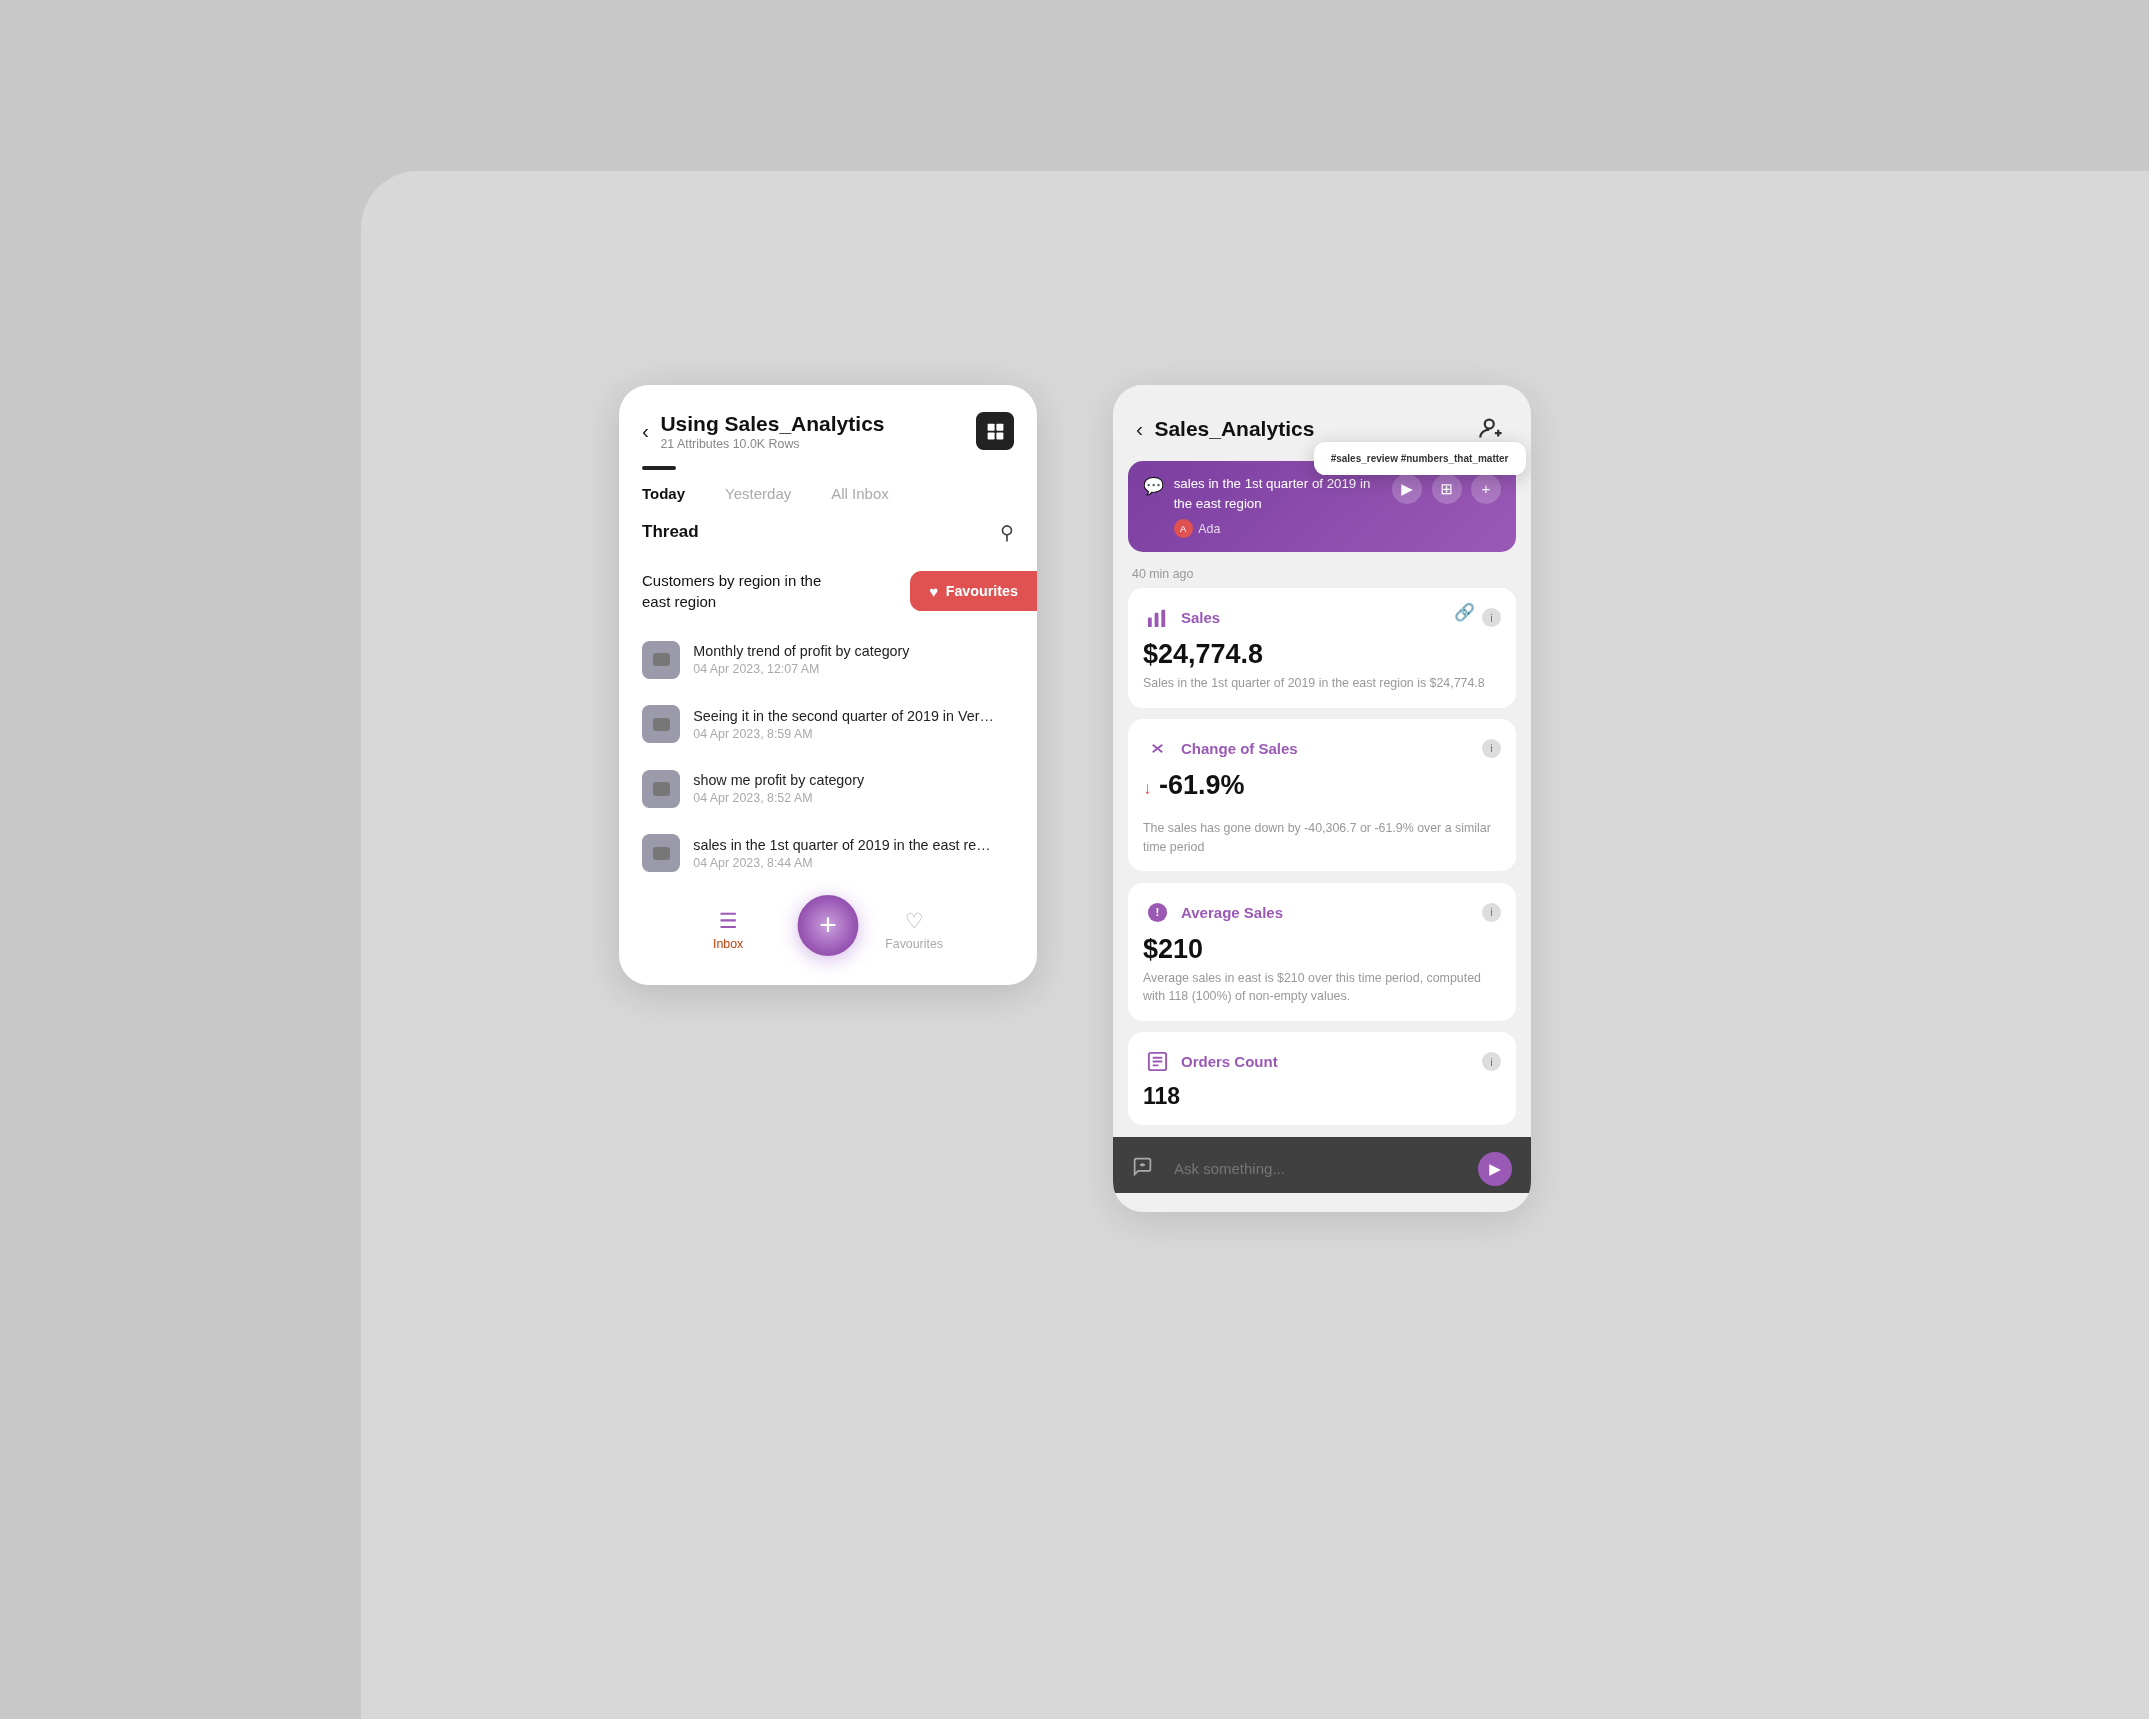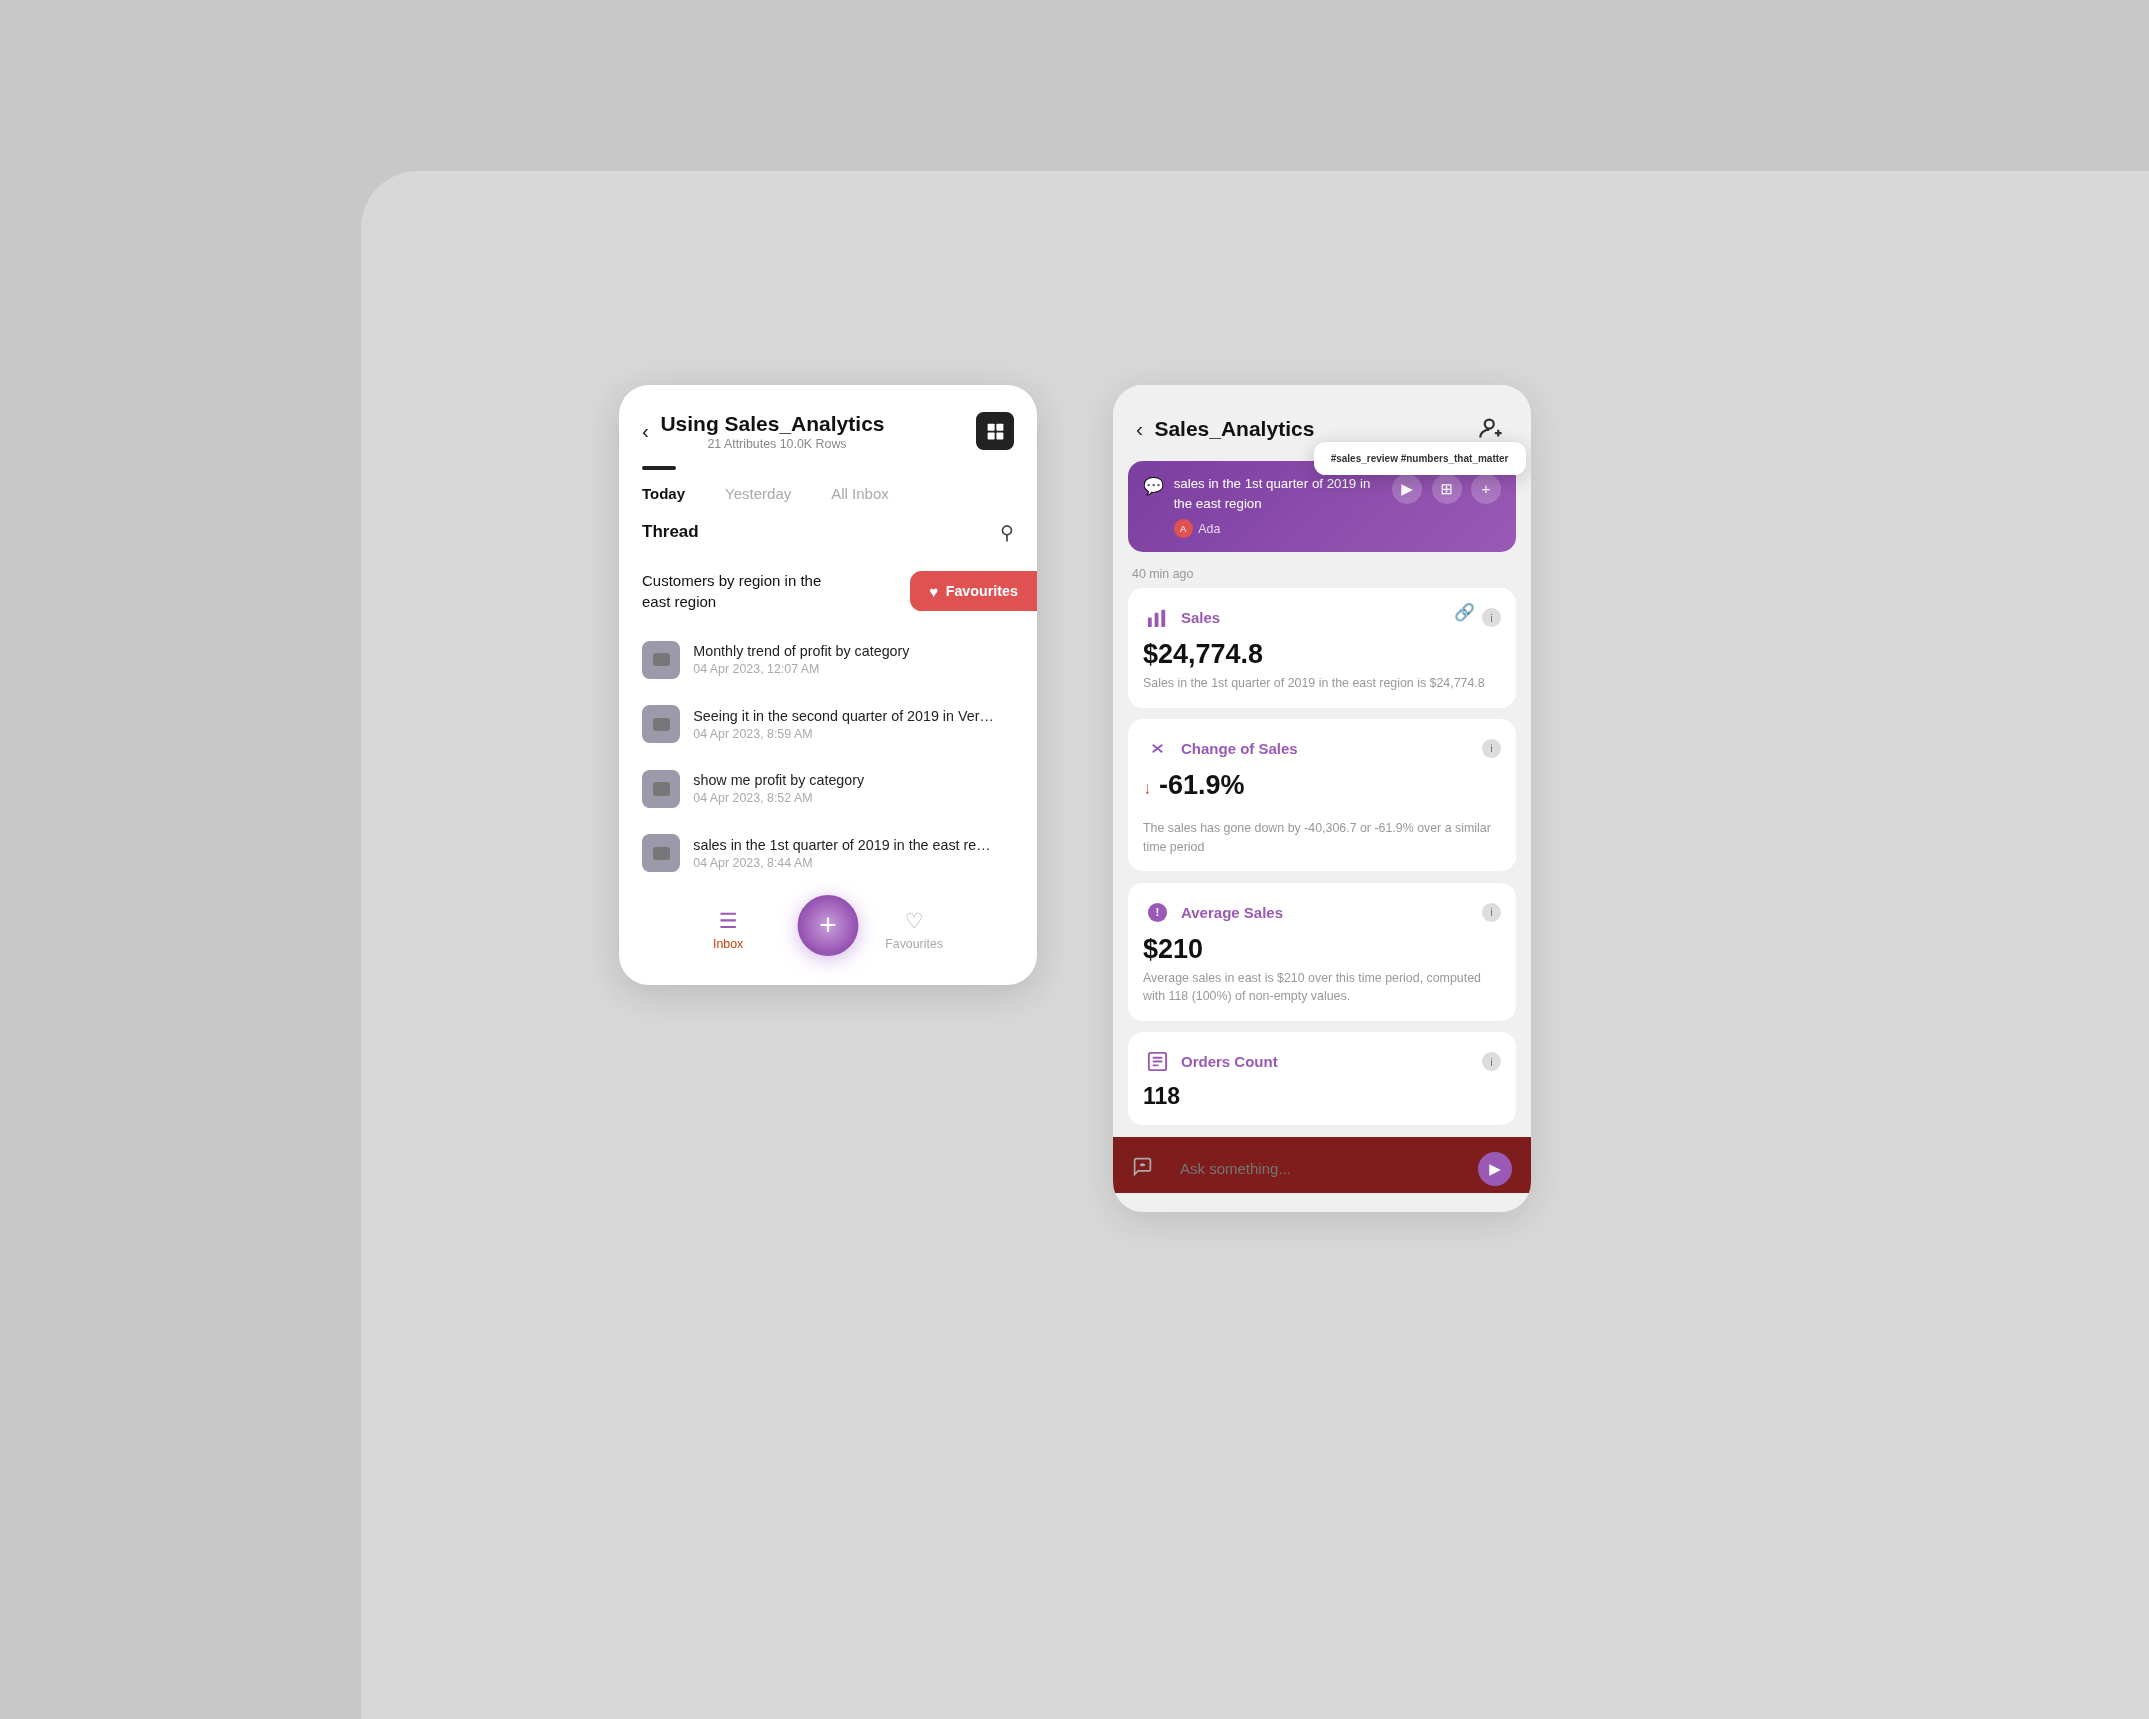--- a/index.html
+++ b/index.html
@@ -73,21 +73,20 @@
     .left-title {
       font-size: 21px;
       font-weight: 700;
       color: #111;
     }
 
     .left-subtitle {
       font-size: 12.4px;
       color: #888;
       margin-top: 1.9px;
-      margin-left: 47px;
     }
 
     .header-icon {
       width: 38px;
       height: 38px;
       background: #222;
       border-radius: 7.6px;
       display: flex;
       align-items: center;
       justify-content: center;
@@ -495,23 +494,23 @@
 
     .down-arrow {
       color: #e05252;
       font-size: 17px;
     }
 
     
     .ask-bar {
       display: flex;
       align-items: center;
-      gap: 27px;
+      gap: 21px;
       padding: 15px 19px 7.6px;
-      background: #7f1d1d;
+      background: #404040;
     }
 
     .ask-icon {
       color: #aaa;
       font-size: 19px;
     }
 
     .ask-input {
       flex: 1;
       font-size: 15px;

